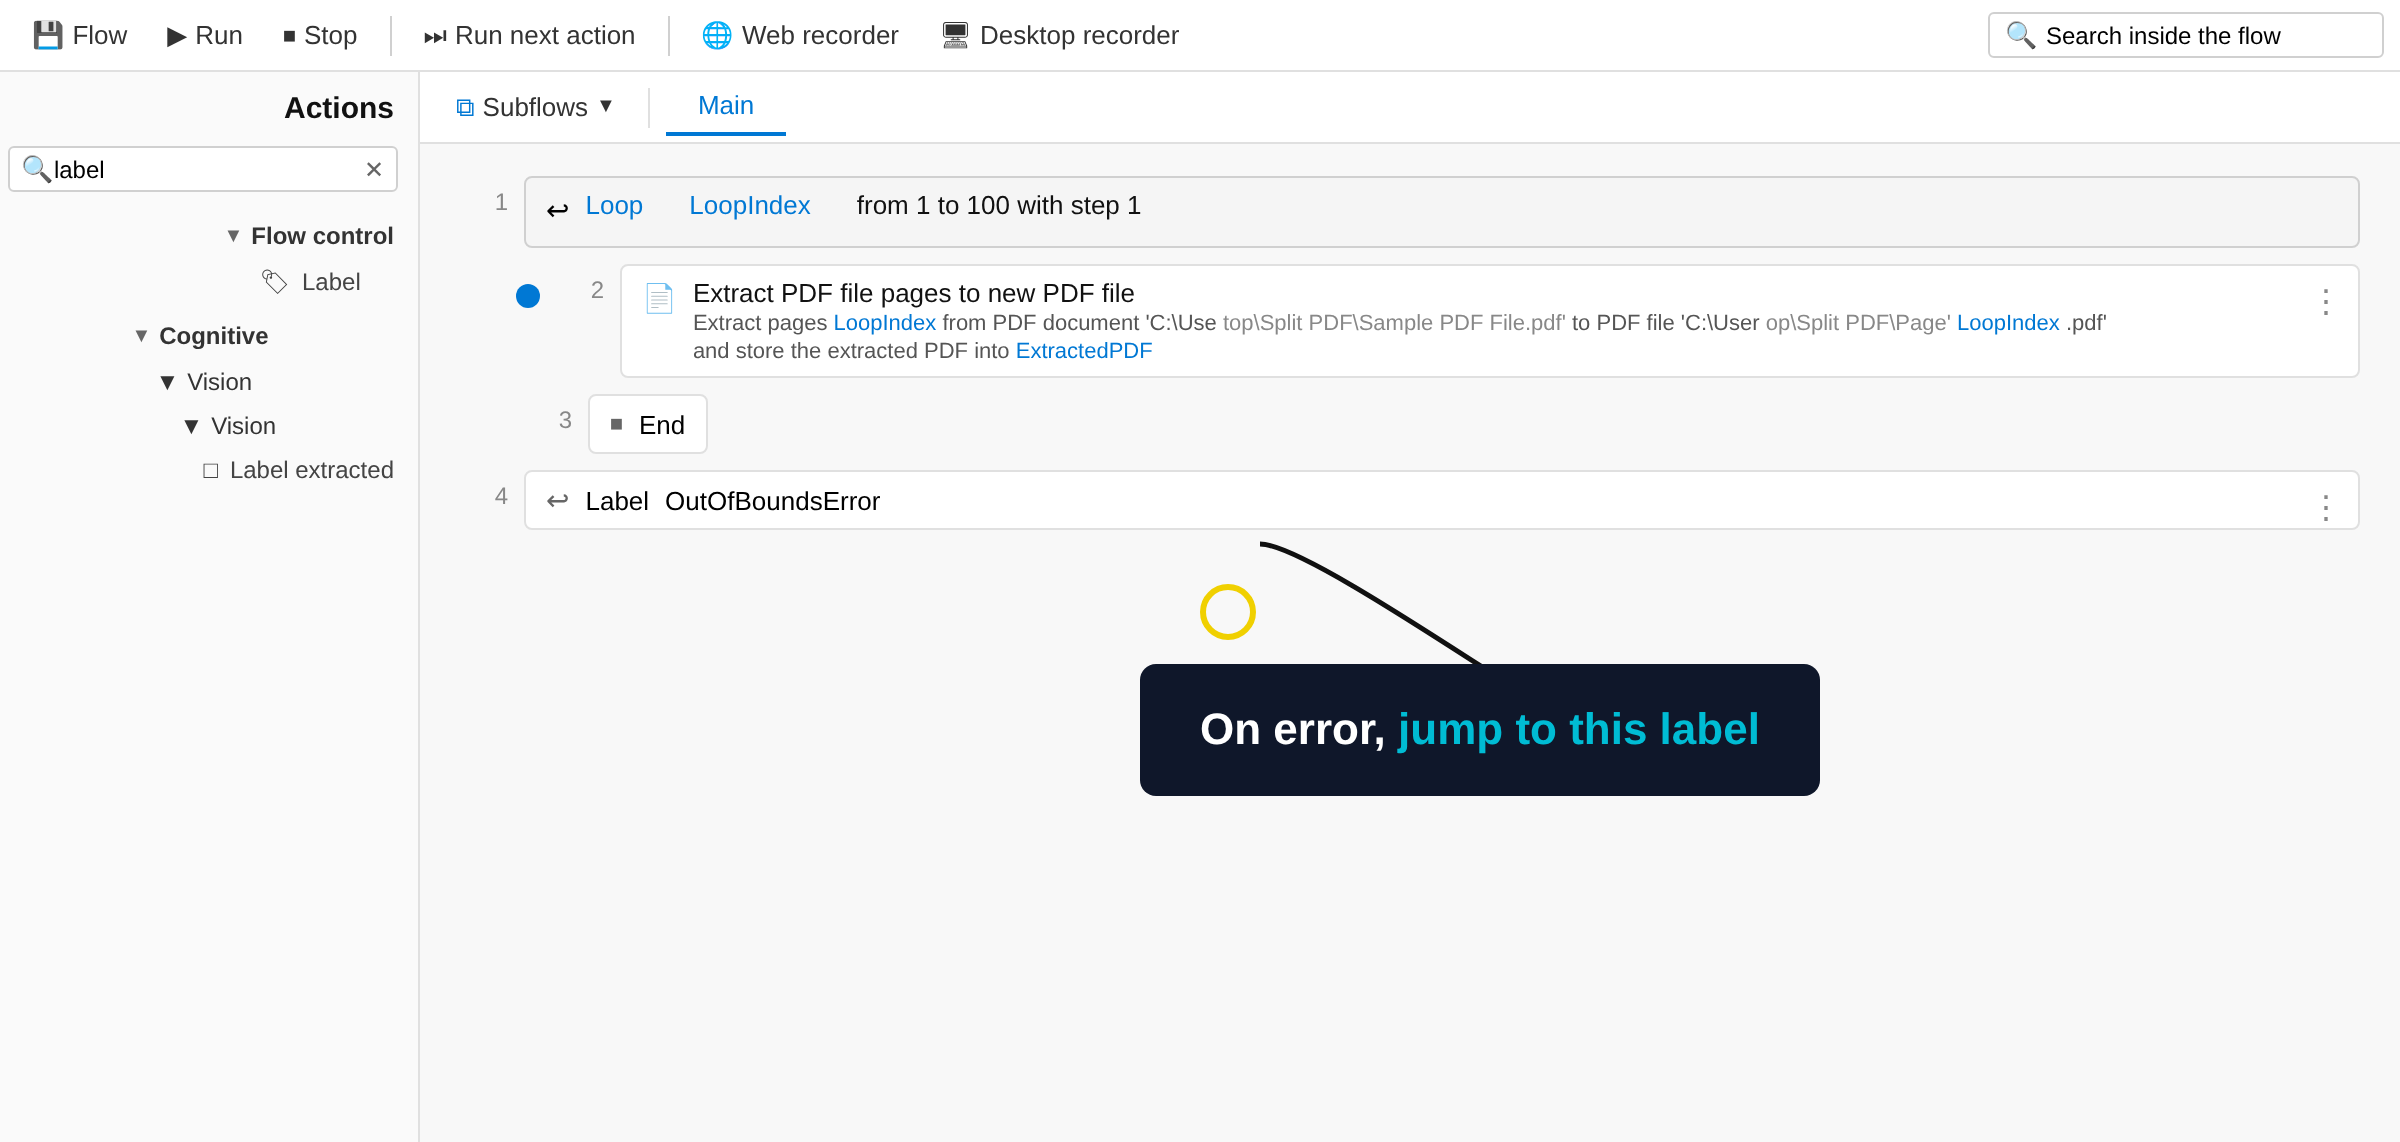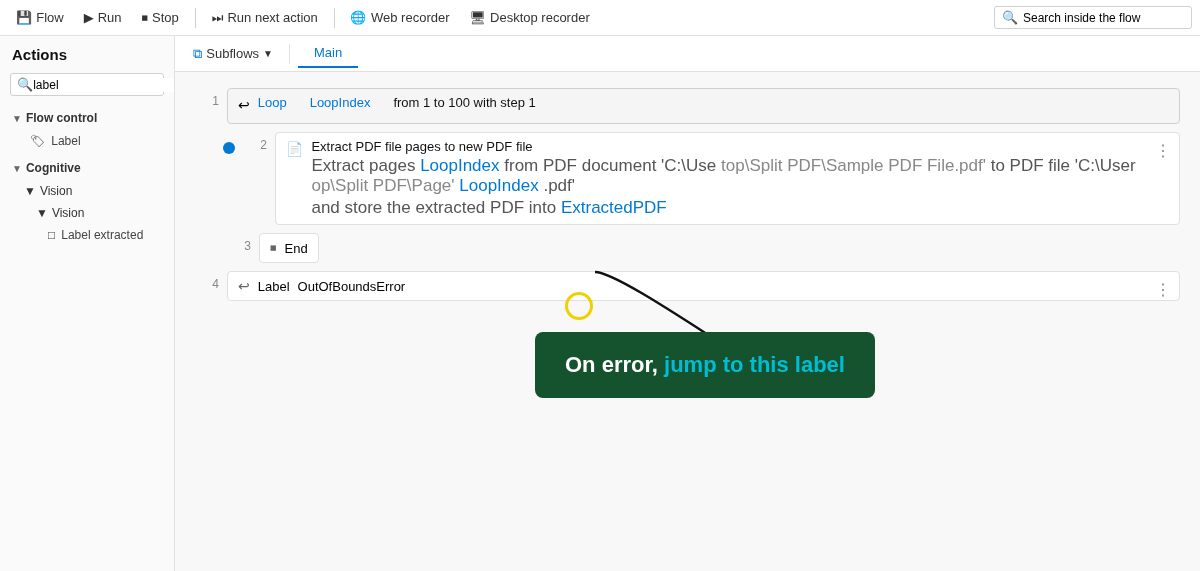--- a/index.html
+++ b/index.html
@@ -20,22 +20,22 @@
       margin-left: auto; display: flex; align-items: center; gap: 4px;
       border: 1px solid #d0d0d0; border-radius: 3px; padding: 3px 8px; background: #fff;
     }
     .toolbar-search input { border: none; outline: none; font-size: 12px; width: 160px; }
 
     
     .main-layout { display: flex; flex: 1; overflow: hidden; }
 
     
     .sidebar {
-      width: 175px; background: #fafafa; border-right: 1px solid #e0e0e0;
-      display: flex; flex-direction: column; flex-shrink: 0; overflow-y: auto;
+      width: 210px; background: #fafafa; border-right: 1px solid #e0e0e0;
+      display: flex; flex-direction: column; flex-shrink: 0; overflow-y: auto; align-items: flex-end;
     }
     .sidebar-title { font-size: 15px; font-weight: 600; padding: 10px 12px 6px; color: #111; }
     .sidebar-search {
       display: flex; align-items: center; margin: 4px 10px 8px;
       border: 1px solid #d0d0d0; border-radius: 3px; padding: 3px 6px; background: #fff;
     }
     .sidebar-search input { border: none; outline: none; font-size: 12px; flex: 1; }
     .sidebar-search .clear-btn { cursor: pointer; color: #666; font-size: 12px; }
 
     .sidebar-section { padding: 2px 0; }
@@ -90,21 +90,21 @@
 
     
     .step-block {
       display: flex; align-items: flex-start; background: #fff; border: 1px solid #e0e0e0;
       border-radius: 4px; padding: 6px 10px; flex: 1; position: relative; min-height: 36px;
     }
     .step-block.loop-block { background: #f5f5f5; border: 1px solid #d0d0d0; }
     .step-block .step-icon { margin-right: 8px; padding-top: 2px; flex-shrink: 0; font-size: 14px; }
     .step-block .step-content { flex: 1; }
     .step-block .step-title { font-size: 13px; font-weight: 500; color: #111; display: flex; align-items: center; gap: 23px; flex-wrap: wrap; }
-    .step-block .step-detail { font-size: 17px; color: #555; margin-top: 2px; }
+    .step-block .step-detail { font-size: 11px; color: #555; margin-top: 2px; }
     .step-block .step-menu { position: absolute; right: 8px; top: 8px; cursor: pointer; color: #888; font-size: 16px; }
 
     .keyword-blue { color: #0078d4; font-weight: 500; }
     .keyword-var { color: #0078d4; }
     .label-link { color: #000000; text-decoration: none; }
 
     .loop-indent { margin-left: 28px; }
 
     
     .end-block {
@@ -121,21 +121,21 @@
     }
     .label-block .step-menu { position: absolute; right: 8px; top: 8px; cursor: pointer; color: #888; font-size: 16px; }
 
     
     .blue-dot {
       width: 12px; height: 12px; background: #0078d4; border-radius: 50%;
       margin-right: 8px; margin-top: 10px; flex-shrink: 0;
     }
     .callout-box {
       position: absolute; top: 60px; left: 130px;
-      background: #14532d; color: #fff; border-radius: 8px; padding: 20px 30px;
+      background: #0f172a; color: #fff; border-radius: 8px; padding: 20px 30px;
       font-size: 22px; font-weight: 700; white-space: nowrap;
     }
     .callout-box .highlight { color: #00bcd4; }
 
     
     .cursor-highlight {
       position: absolute; width: 28px; height: 28px; border: 3px solid #f0d000;
       border-radius: 50%; top: 220px; left: 390px; pointer-events: none;
     }
   </style>

